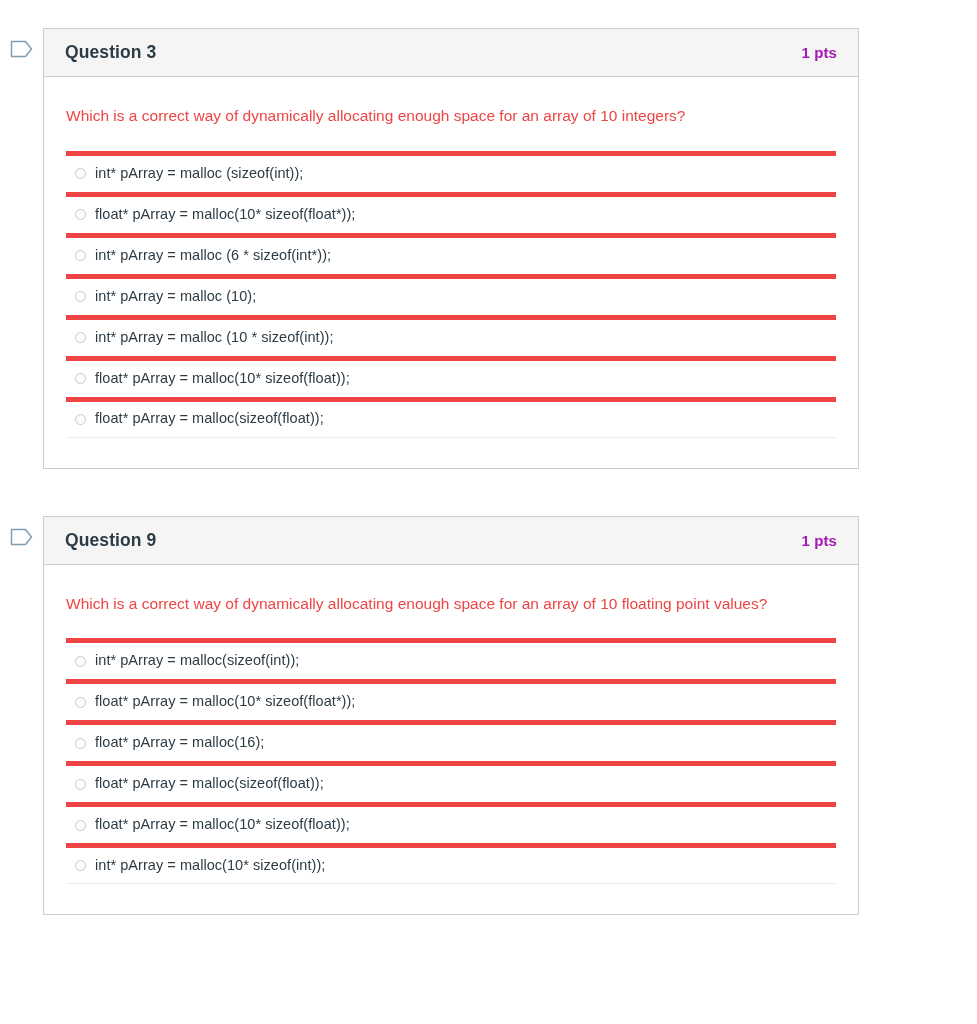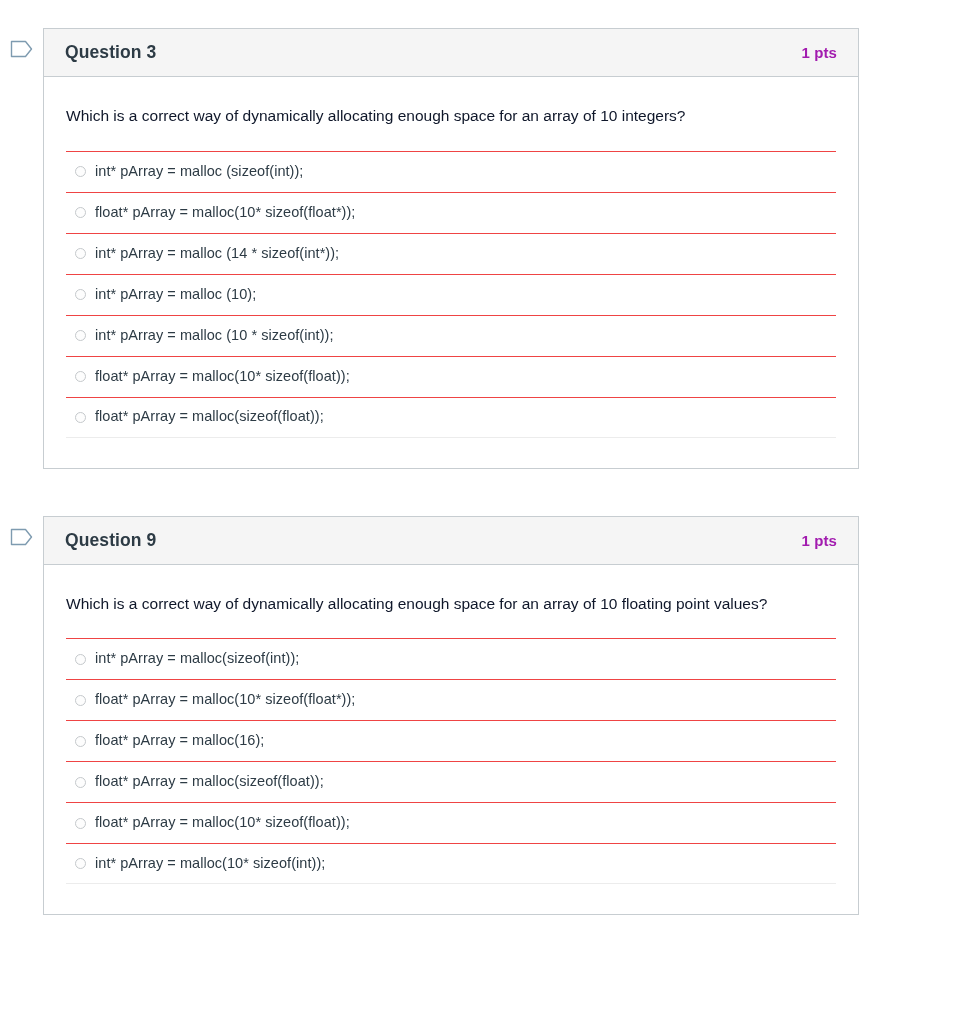--- a/index.html
+++ b/index.html
@@ -72,35 +72,35 @@
     color: #a21caf;
     letter-spacing: 0.1px;
   }
 
   .question-body {
     padding: 26px 22px 0 22px;
   }
   .question-text {
     font-size: 15.5px;
     line-height: 1.65;
-    color: #0f172a;
+    color: #ef4444;
     margin: 0 0 22px 0;
     max-width: 740px;
   }
 
   
   .answers {
     margin: 0;
     padding: 0 0 30px 0;
     list-style: none;
   }
   .answer-row {
     display: flex;
     align-items: center;
-    border-top: 1px solid #ef4444;
+    border-top: 5px solid #ef4444;
     min-height: 41px;
     padding: 2px 0 2px 0;
   }
   .answer-row:last-child {
     border-bottom: 1px solid #ececec;
   }
   .radio {
     flex: 0 0 11px;
     width: 11px;
     height: 11px;
@@ -142,21 +142,21 @@
     <span class="answer-text">int* pArray = malloc (sizeof(int));</span>
   </li>
 
   <li class="answer-row">
     <span class="radio"></span>
     <span class="answer-text">float* pArray = malloc(10* sizeof(float*));</span>
   </li>
 
   <li class="answer-row">
     <span class="radio"></span>
-    <span class="answer-text">int* pArray = malloc (14 * sizeof(int*));</span>
+    <span class="answer-text">int* pArray = malloc (6 * sizeof(int*));</span>
   </li>
 
   <li class="answer-row">
     <span class="radio"></span>
     <span class="answer-text">int* pArray = malloc (10);</span>
   </li>
 
   <li class="answer-row">
     <span class="radio"></span>
     <span class="answer-text">int* pArray = malloc (10 * sizeof(int));</span>

